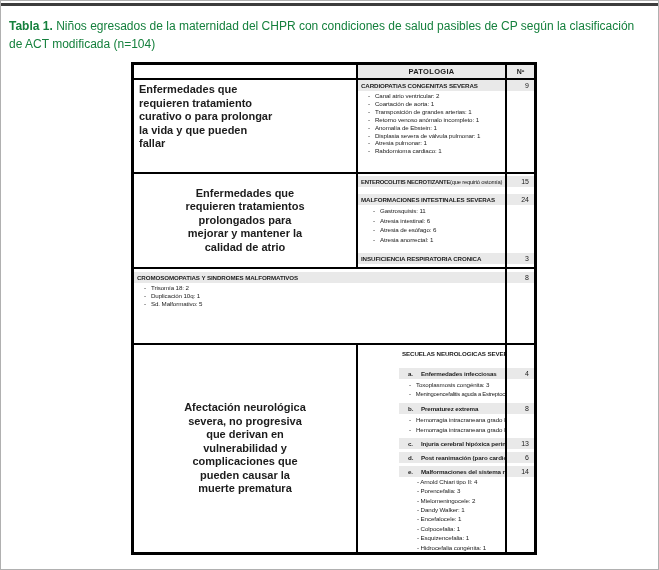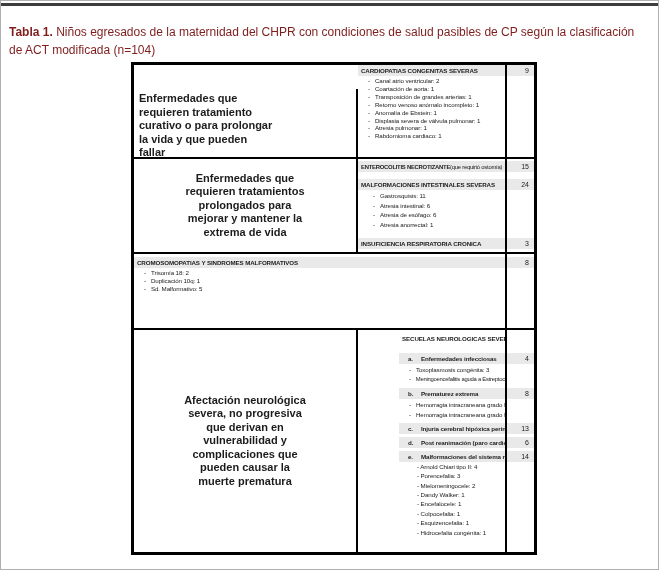--- a/index.html
+++ b/index.html
@@ -2,22 +2,22 @@
 <html><head>
 <meta charset="utf-8">
 <style>
   html,body{margin:0;padding:0;}
   body{
     width:659px;height:570px;position:relative;background:#ffffff;
     font-family:"Liberation Sans", sans-serif;color:#1c1c1c;overflow:hidden;
   }
   .frame{position:absolute;inset:0;border:1px solid #b0b0b0;pointer-events:none;}
   .top-rule{position:absolute;top:3px;left:1px;right:1px;height:3px;background:#3d3d3d;}
-  .caption{position:absolute;left:9px;top:23px;width:638px;margin:0;
-    font-size:12px;line-height:18px;color:#7f1d1d;}
+  .caption{position:absolute;left:9px;top:17px;width:638px;margin:0;
+    font-size:12px;line-height:18px;color:#15803d;}
   .caption b{font-weight:bold;}
 
   .tbl{position:absolute;left:131px;top:62px;width:406px;height:493px;
     border:3px solid #000;box-sizing:border-box;display:flex;flex-direction:column;background:#fff;}
 
   
   .head-row{display:flex;flex:0 0 auto;height:13px;border-bottom:2px solid #000;}
   .hc1{width:224px;border-right:2px solid #000;box-sizing:border-box;background:#fff;}
   .hc2{flex:1;background:#e9e9e9;font-weight:bold;font-size:7.5px;
     display:flex;align-items:center;justify-content:center;letter-spacing:0.3px;}
@@ -25,21 +25,21 @@
     font-weight:bold;font-size:7px;display:flex;align-items:center;justify-content:center;}
 
   
   .section{display:flex;flex:0 0 auto;}
   .section + .section{border-top:2px solid #000;}
   .s1{height:92px;} .s2{height:93px;} .s3{height:74px;} .s4{flex:1;gap:41px;}
 
   .cat{width:224px;border-right:2px solid #000;box-sizing:border-box;
     font-weight:bold;font-size:11px;line-height:13.5px;display:flex;}
   .cat .cat-inner{display:block;}
-  .cat.left{padding:3px 0 0 5px;margin-top:24px;}
+  .cat.left{padding:3px 0 0 5px;}
   .cat.left .cat-inner{max-width:135px;text-align:left;}
   .cat.center{align-items:center;justify-content:center;text-align:center;}
   .w130 .cat-inner{max-width:130px;}
   .w124 .cat-inner{max-width:124px;}
 
   .c23{flex:1;position:relative;display:flex;flex-direction:column;min-width:0;}
   .c23::after{content:"";position:absolute;top:0;bottom:0;right:27px;width:2px;background:#000;}
 
   .brow{display:flex;flex:0 0 auto;align-items:stretch;}
   .bmain{flex:1;min-width:0;overflow:hidden;}
@@ -74,20 +74,25 @@
 </head>
 <body>
 
 <div class="frame"></div>
 <div class="top-rule"></div>
 
 <p class="caption"><b>Tabla 1.</b> <span>Niños egresados de la maternidad del CHPR con condiciones de salud pasibles de CP según la clasificación de ACT modificada (n=104)</span></p>
 
 <div class="tbl">
 
+  <div class="head-row">
+    <div class="hc1"></div>
+    <div class="hc2">PATOLOGIA</div>
+    <div class="hc3">Nº</div>
+  </div>
 
   <div class="section s1">
     <div class="cat left">
       <span class="cat-inner">Enfermedades que requieren tratamiento curativo o para prolongar la vida y que pueden fallar</span>
     </div>
     <div class="c23">
       <div class="brow bar">
         <div class="bmain">CARDIOPATIAS CONGENITAS SEVERAS</div>
         <div class="ncell">9</div>
       </div>
@@ -104,21 +109,21 @@
             <div class="item">Rabdomioma cardiaco: 1</div>
           </div>
         </div>
         <div class="ncell"></div>
       </div>
     </div>
   </div>
 
   <div class="section s2">
     <div class="cat center w130">
-      <span class="cat-inner">Enfermedades que requieren tratamientos prolongados para mejorar y mantener la extrema de vida</span>
+      <span class="cat-inner">Enfermedades que requieren tratamientos prolongados para mejorar y mantener la calidad de atrio</span>
     </div>
     <div class="c23">
       <div class="brow bar mt2">
         <div class="bmain tight">
             <b>ENTEROCOLITIS NECROTIZANTE</b>
             <span class="suffix"> (que requirió ostomía)</span>
           </div>
         <div class="ncell">15</div>
       </div>
       <div class="brow bar mt7">

